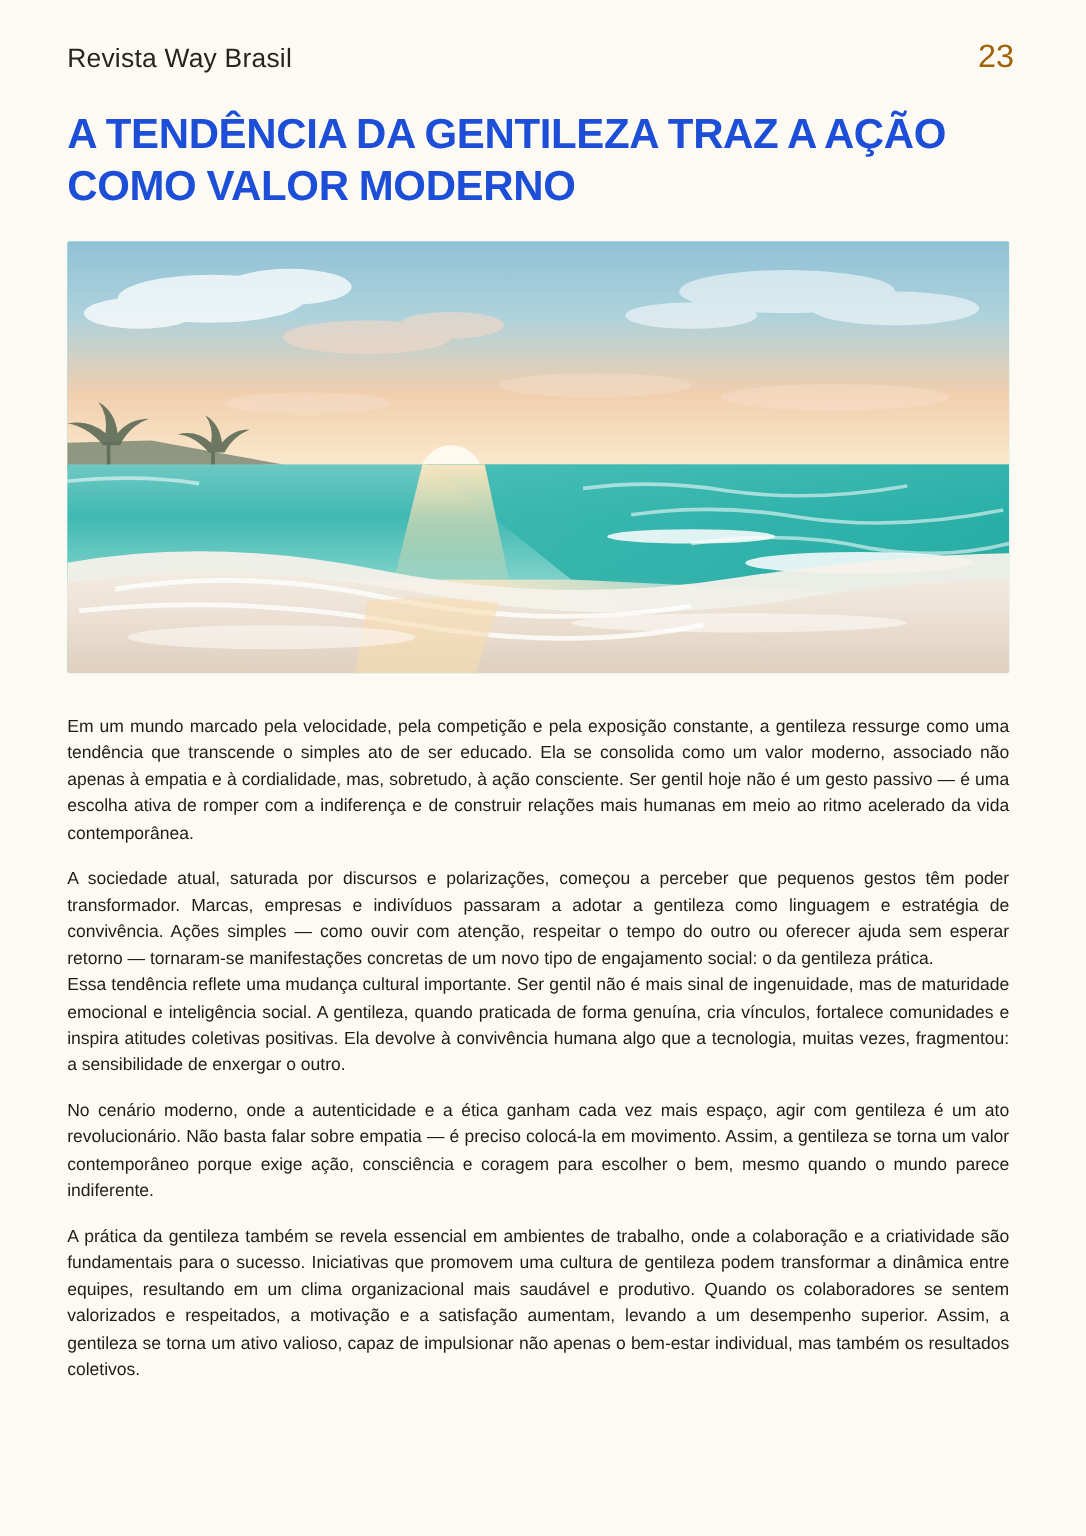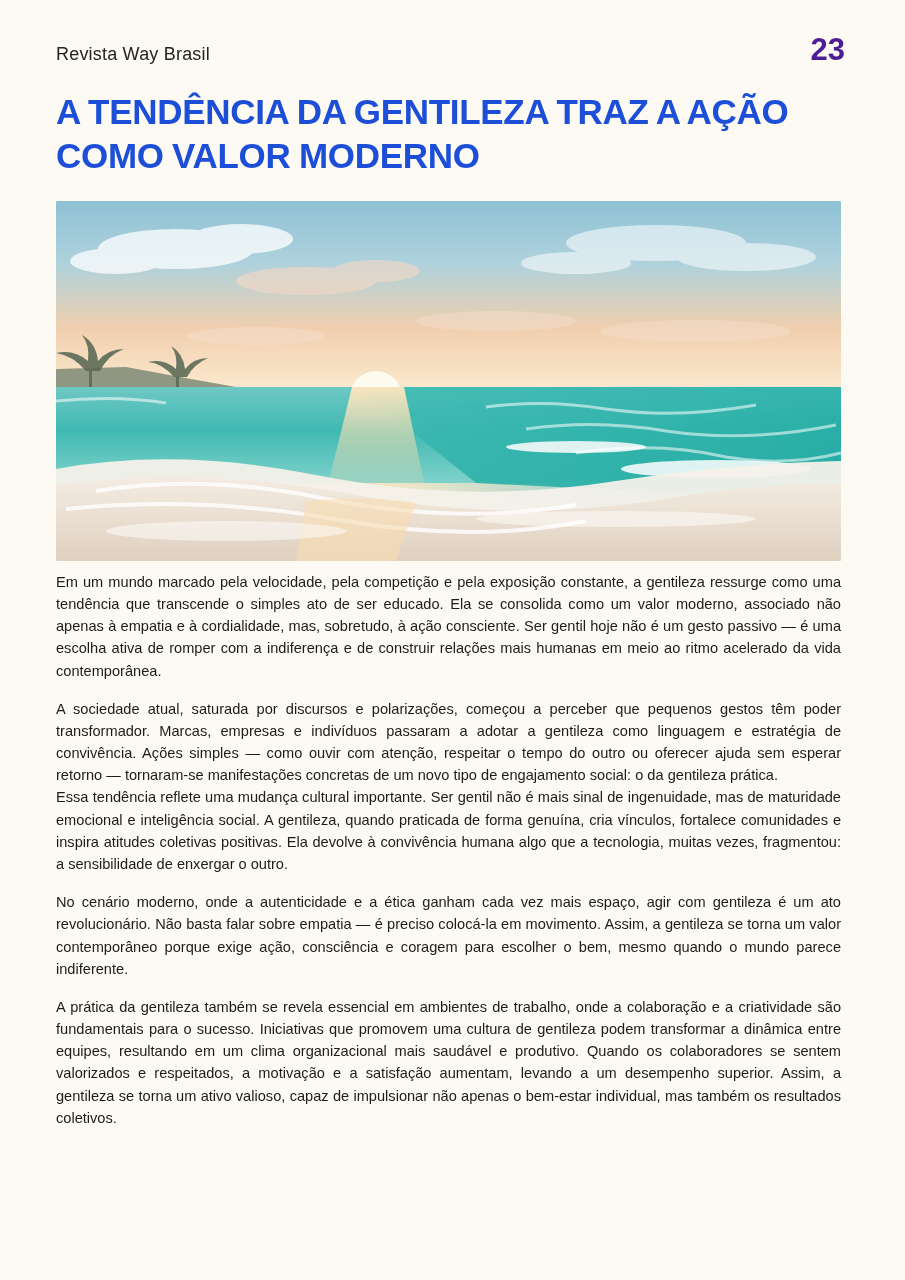--- a/index.html
+++ b/index.html
@@ -22,29 +22,29 @@
     padding: 32px 56px 0 56px;
     background: #fdfaf3;
   }
   .masthead {
     display: flex;
     align-items: baseline;
     justify-content: space-between;
     height: 46px;
   }
   .masthead-title {
-    font-size: 18px;
+    font-size: 22px;
     font-weight: 400;
     letter-spacing: 0.2px;
     color: #24251f;
   }
   .page-number {
-    font-size: 31px;
-    font-weight: 700;
-    color: #4c1d95;
+    font-size: 27px;
+    font-weight: 400;
+    color: #a16207;
     padding-right: 4px;
   }
   .headline {
     margin-top: 12px;
     font-size: 35px;
     line-height: 1.25;
     font-weight: 700;
     letter-spacing: -0.3px;
     color: #1d4ed8;
     text-transform: uppercase;
@@ -59,21 +59,21 @@
     overflow: hidden;
     position: relative;
     background: #9fd9d7;
   }
   .hero svg {
     display: block;
     width: 100%;
     height: 100%;
   }
   .article {
-    margin-top: 10px;
+    margin-top: 34px;
     width: 785px;
   }
   .article p {
     margin: 0 0 16px 0;
     font-size: 14.6px;
     line-height: 1.52;
     text-align: justify;
     color: #1c1c18;
   }
   .article p.tight {

